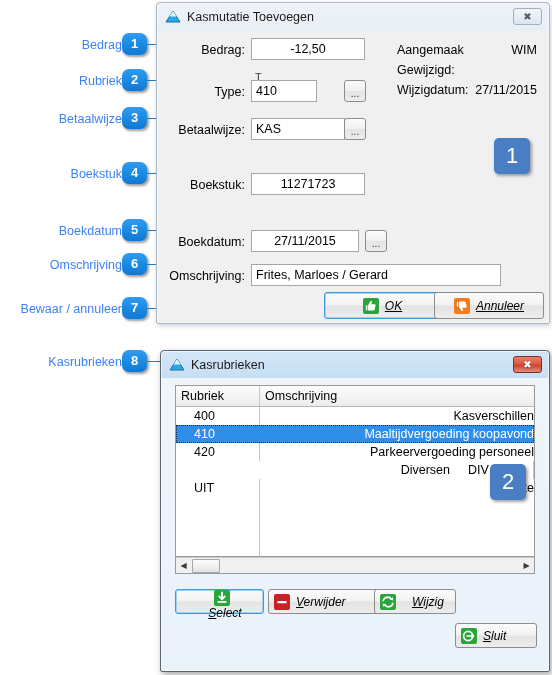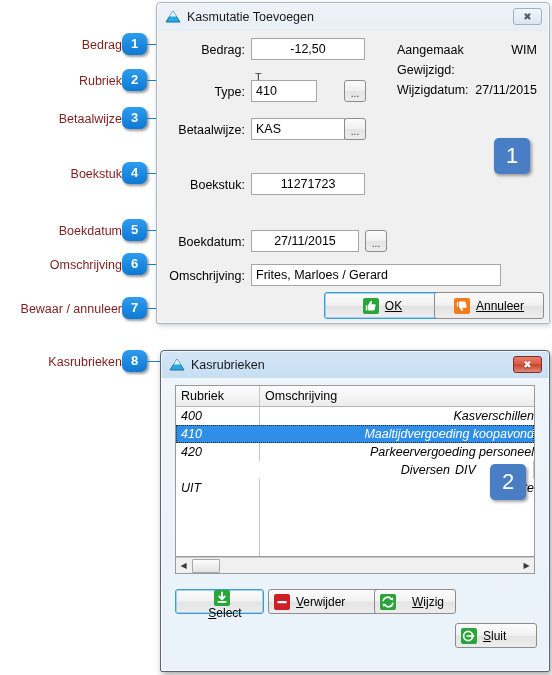--- a/index.html
+++ b/index.html
@@ -8,21 +8,21 @@
     background: #ffffff;
     font-family: "Liberation Sans", sans-serif;
     overflow: hidden;
   }
   #root { position: relative; width: 552px; height: 675px; }
 
   
   .callout-label {
     position: absolute;
     font-size: 12.5px;
-    color: #7f1d1d;
+    color: #3b82f6;
     white-space: nowrap;
     line-height: 14px;
   }
   .badge {
     position: absolute;
     width: 25px; height: 22px;
     border-radius: 7px;
     background: #1a89e0;
     background-image: linear-gradient(to bottom, #2e9cf0 0%, #0d79d4 100%);
     color: #fff;
@@ -165,20 +165,21 @@
     box-sizing: border-box;
     height: 25px;
     border: 1px solid #8c8c8c;
     border-radius: 3px;
     background: linear-gradient(to bottom, #fbfbfb 0%, #f2f2f2 48%, #e3e3e3 52%, #ededed 100%);
     display: flex;
     align-items: center;
     padding-left: 5px;
     font-size: 12px;
     color: #000;
+    font-style: italic;
   }
   .btn.focused {
     border: 1px solid #3c9cd6;
     box-shadow: 0 0 0 1px #9fd2ef inset;
   }
   .btn .btn-label { margin-left: 6px; }
   .btn .btn-label u { text-decoration: underline; }
   .ico {
     width: 16px; height: 16px;
     border-radius: 2px;
@@ -212,21 +213,21 @@
     white-space: nowrap;
   }
   .hc.col1 { width: 84px; border-right: 1px solid #c6c6c6; }
   .hc.col2 { flex: 1; }
   .list-row {
     display: flex;
     height: 18px;
     font-size: 12.5px;
     color: #000;
   }
-  .list-row .rc { line-height: 18px; padding-left: 5px; box-sizing: border-box; white-space: nowrap; overflow: hidden; font-style: italic; }
+  .list-row .rc { line-height: 18px; padding-left: 18px; box-sizing: border-box; white-space: nowrap; overflow: hidden; }
   .rc.col1 { width: 84px; border-right: 1px solid #c6c6c6; }
   .rc.col2 { flex: 1; text-align: right; }
   .list-row.selected { background: #2f8fe8; color: #ffffff; outline: 1px dotted #2b2b2b; outline-offset: -1px; }
   .list-row.selected .rc { border-right-color: transparent; }
 
   .hscroll {
     position: absolute;
     box-sizing: border-box;
     height: 17px;
     border: 1px solid #9a9a9a;

